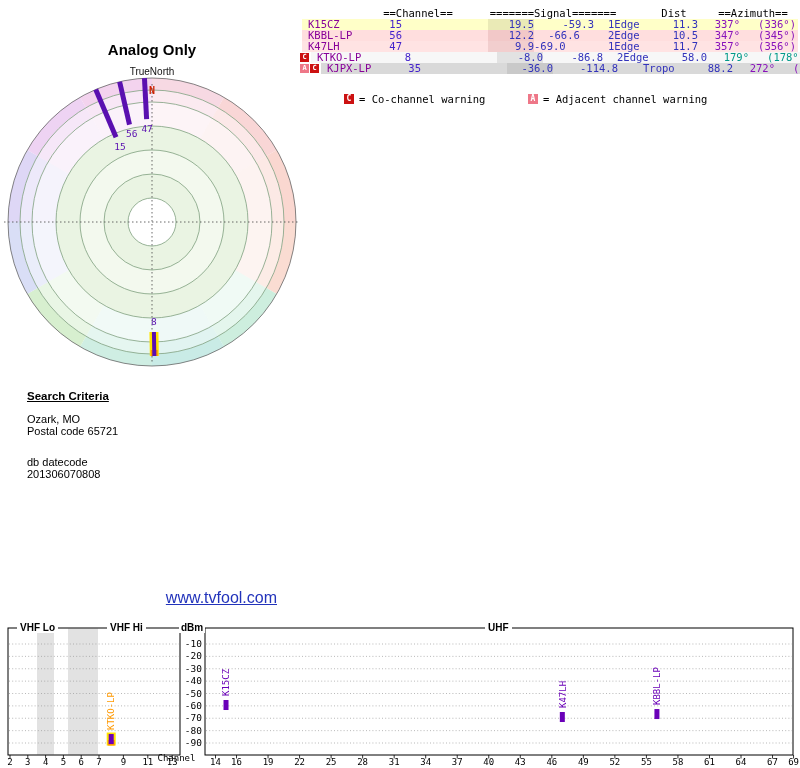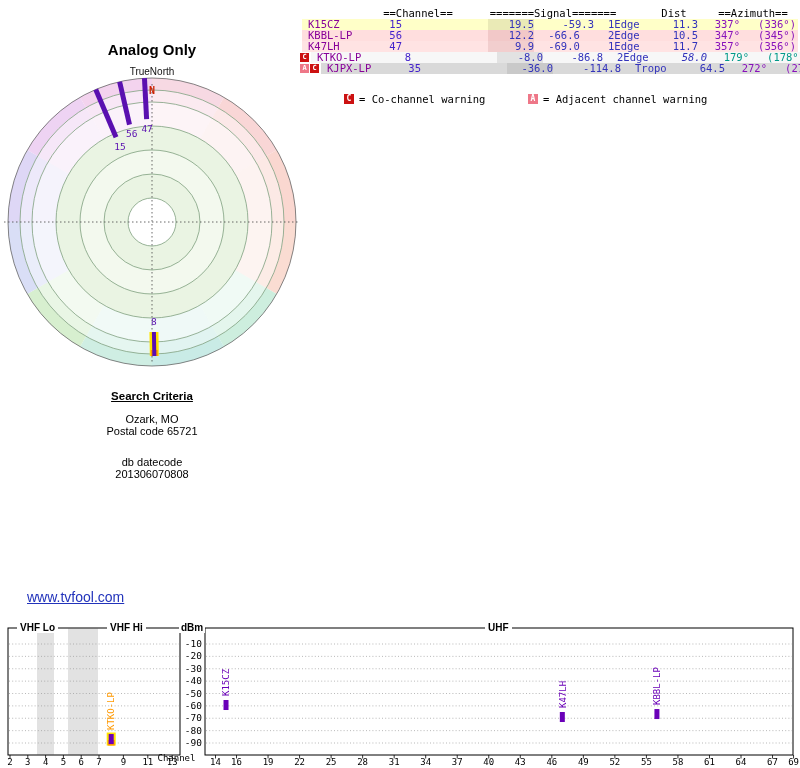--- a/index.html
+++ b/index.html
@@ -12,25 +12,25 @@
   #station-table{left:300px;top:8px;width:496px;font-family:"DejaVu Sans Mono",monospace;font-size:10.5px;line-height:11px;color:#000}
   .trow{display:flex;height:11px}
   .bcell{width:20px;display:flex;justify-content:flex-end;align-items:center;gap:1px;padding-right:2px}
   .rbody{display:flex}
   .cell{white-space:pre;overflow:visible}
   .gcell{display:flex;justify-content:center;align-items:center;white-space:pre;overflow:visible}
   .badge{width:9px;height:9px;font:bold 7px "DejaVu Sans Mono",monospace;line-height:9px;color:#fff;text-align:center;display:inline-block}
   #legend{left:300px;top:93px;width:500px;height:13px;font-family:"DejaVu Sans Mono",monospace;font-size:10.5px;color:#000}
   .legend-item{position:absolute;display:flex;align-items:center;gap:5px;height:12px}
   .legend-badge{width:10px;height:10px;font:bold 8px "DejaVu Sans Mono",monospace;line-height:10px;color:#fff;text-align:center}
-  #search{left:27px;top:390px;width:250px;text-align:center;font-size:11px;color:#000}
+  #search{left:27px;top:390px;width:250px;text-align:left;font-size:11px;color:#000}
   #search .sc-head{font-weight:bold;text-decoration:underline;font-size:11.5px;margin-bottom:11px}
   #search .sc-line{line-height:12.3px}
   #search .sc-gap{margin-top:18px}
-  #sitelink{left:27px;top:589px;width:250px;text-align:left;font-size:14px;text-decoration:underline;display:block}
+  #sitelink{left:27px;top:589px;width:250px;text-align:right;font-size:16px;text-decoration:underline;display:block}
   .chart-label{top:622px;font:bold 10px "Liberation Sans",sans-serif;background:#fff;padding:0 3px;z-index:2}
   #dbm-label{left:179px;top:622px;font:bold 10px "Liberation Sans",sans-serif;background:#fff;padding:0 2px;z-index:2}
   #channel-label{left:148px;top:753px;width:57px;text-align:center;font:9px "DejaVu Sans Mono",monospace;z-index:2;color:#000}
   #chart-svg{left:0;top:625px}
 </style>
 </head>
 <body>
 
 <div id="page">
 
@@ -140,58 +140,58 @@
         </div>
       </div>
       <div class="trow">
         <div class="bcell"></div>
         <div class="rbody" style="background: rgb(255, 227, 227);">
           <div class="cell" style="width: 58px; text-align: left; padding-left: 6px; padding-right: 0px; color: rgb(136, 0, 153);">K47LH</div>
           <div class="cell" style="width: 36px; text-align: right; padding-left: 0px; padding-right: 0px; color: rgb(68, 34, 204);">47</div>
           <div class="cell" style="width: 44px; text-align: right; padding-left: 0px; padding-right: 0px; color: rgb(68, 34, 204);"></div>
           <div class="cell" style="width: 42px; text-align: center; padding-left: 0px; padding-right: 0px; color: rgb(51, 51, 187);"></div>
           <div class="cell" style="width: 46px; text-align: right; padding-left: 0px; padding-right: 0px; color: rgb(51, 51, 187); background: rgb(242, 206, 206);">9.9</div>
-          <div class="cell" style="width: 60px; text-align: center; padding-left: 0px; padding-right: 2px; color: rgb(51, 51, 187);">-69.0</div>
+          <div class="cell" style="width: 60px; text-align: left; padding-left: 0px; padding-right: 2px; color: rgb(51, 51, 187);">-69.0</div>
           <div class="cell" style="width: 46px; text-align: left; padding-left: 12px; padding-right: 0px; color: rgb(51, 51, 187);">1Edge</div>
           <div class="cell" style="width: 44px; text-align: right; padding-left: 0px; padding-right: 0px; color: rgb(51, 51, 187);">11.7</div>
           <div class="cell" style="width: 42px; text-align: right; padding-left: 0px; padding-right: 0px; color: rgb(136, 17, 187);">357°</div>
           <div class="cell" style="width: 56px; text-align: right; padding-left: 0px; padding-right: 2px; color: rgb(136, 17, 187);">(356°)</div>
         </div>
       </div>
       <div class="trow">
         <div class="bcell">
           <span class="badge" style="background: rgb(204, 17, 17);">C</span>
         </div>
         <div class="rbody" style="background: rgb(247, 247, 247);">
           <div class="cell" style="width: 58px; text-align: left; padding-left: 6px; padding-right: 0px; color: rgb(136, 0, 153);">KTKO-LP</div>
           <div class="cell" style="width: 36px; text-align: right; padding-left: 0px; padding-right: 0px; color: rgb(68, 34, 204);">8</div>
           <div class="cell" style="width: 44px; text-align: right; padding-left: 0px; padding-right: 0px; color: rgb(68, 34, 204);"></div>
           <div class="cell" style="width: 42px; text-align: center; padding-left: 0px; padding-right: 0px; color: rgb(51, 51, 187);"></div>
           <div class="cell" style="width: 46px; text-align: right; padding-left: 0px; padding-right: 0px; color: rgb(51, 51, 187); background: rgb(226, 226, 226);">-8.0</div>
           <div class="cell" style="width: 60px; text-align: right; padding-left: 0px; padding-right: 2px; color: rgb(51, 51, 187);">-86.8</div>
           <div class="cell" style="width: 46px; text-align: left; padding-left: 12px; padding-right: 0px; color: rgb(51, 51, 187);">2Edge</div>
-          <div class="cell" style="width: 44px; text-align: right; padding-left: 0px; padding-right: 0px; color: rgb(51, 51, 187); font-style: italic;">58.0</div>
+          <div class="cell" style="width: 44px; text-align: right; padding-left: 0px; padding-right: 0px; color: rgb(51, 51, 187);">58.0</div>
           <div class="cell" style="width: 42px; text-align: right; padding-left: 0px; padding-right: 0px; color: rgb(0, 153, 136);">179°</div>
           <div class="cell" style="width: 56px; text-align: right; padding-left: 0px; padding-right: 2px; color: rgb(0, 153, 136);">(178°)</div>
         </div>
       </div>
       <div class="trow">
         <div class="bcell">
           <span class="badge" style="background: rgb(238, 119, 136);">A</span>
           <span class="badge" style="background: rgb(204, 17, 17);">C</span>
         </div>
         <div class="rbody" style="background: rgb(217, 217, 217);">
           <div class="cell" style="width: 58px; text-align: left; padding-left: 6px; padding-right: 0px; color: rgb(136, 0, 153);">KJPX-LP</div>
           <div class="cell" style="width: 36px; text-align: right; padding-left: 0px; padding-right: 0px; color: rgb(68, 34, 204);">35</div>
           <div class="cell" style="width: 44px; text-align: right; padding-left: 0px; padding-right: 0px; color: rgb(68, 34, 204);"></div>
           <div class="cell" style="width: 42px; text-align: center; padding-left: 0px; padding-right: 0px; color: rgb(51, 51, 187);"></div>
           <div class="cell" style="width: 46px; text-align: right; padding-left: 0px; padding-right: 0px; color: rgb(51, 51, 187); background: rgb(201, 201, 201);">-36.0</div>
-          <div class="cell" style="width: 60px; text-align: right; padding-left: 8px; padding-right: 2px; color: rgb(51, 51, 187);">-114.8</div>
+          <div class="cell" style="width: 60px; text-align: center; padding-left: 16px; padding-right: 2px; color: rgb(51, 51, 187);">-114.8</div>
           <div class="cell" style="width: 46px; text-align: left; padding-left: 12px; padding-right: 0px; color: rgb(51, 51, 187);">Tropo</div>
-          <div class="cell" style="width: 44px; text-align: right; padding-left: 0px; padding-right: 0px; color: rgb(51, 51, 187);">64.5</div>
+          <div class="cell" style="width: 44px; text-align: right; padding-left: 0px; padding-right: 0px; color: rgb(51, 51, 187);">88.2</div>
           <div class="cell" style="width: 42px; text-align: right; padding-left: 0px; padding-right: 0px; color: rgb(136, 17, 187);">272°</div>
           <div class="cell" style="width: 56px; text-align: right; padding-left: 0px; padding-right: 2px; color: rgb(136, 17, 187);">(270°)</div>
         </div>
       </div>
     </div>
   <div id="legend" class="abs">
       <div class="legend-item" style="left: 44px; top: 0px;">
         <span class="legend-badge" style="background: rgb(204, 17, 17);">C</span>
         <span>= Co-channel warning</span>
       </div>

